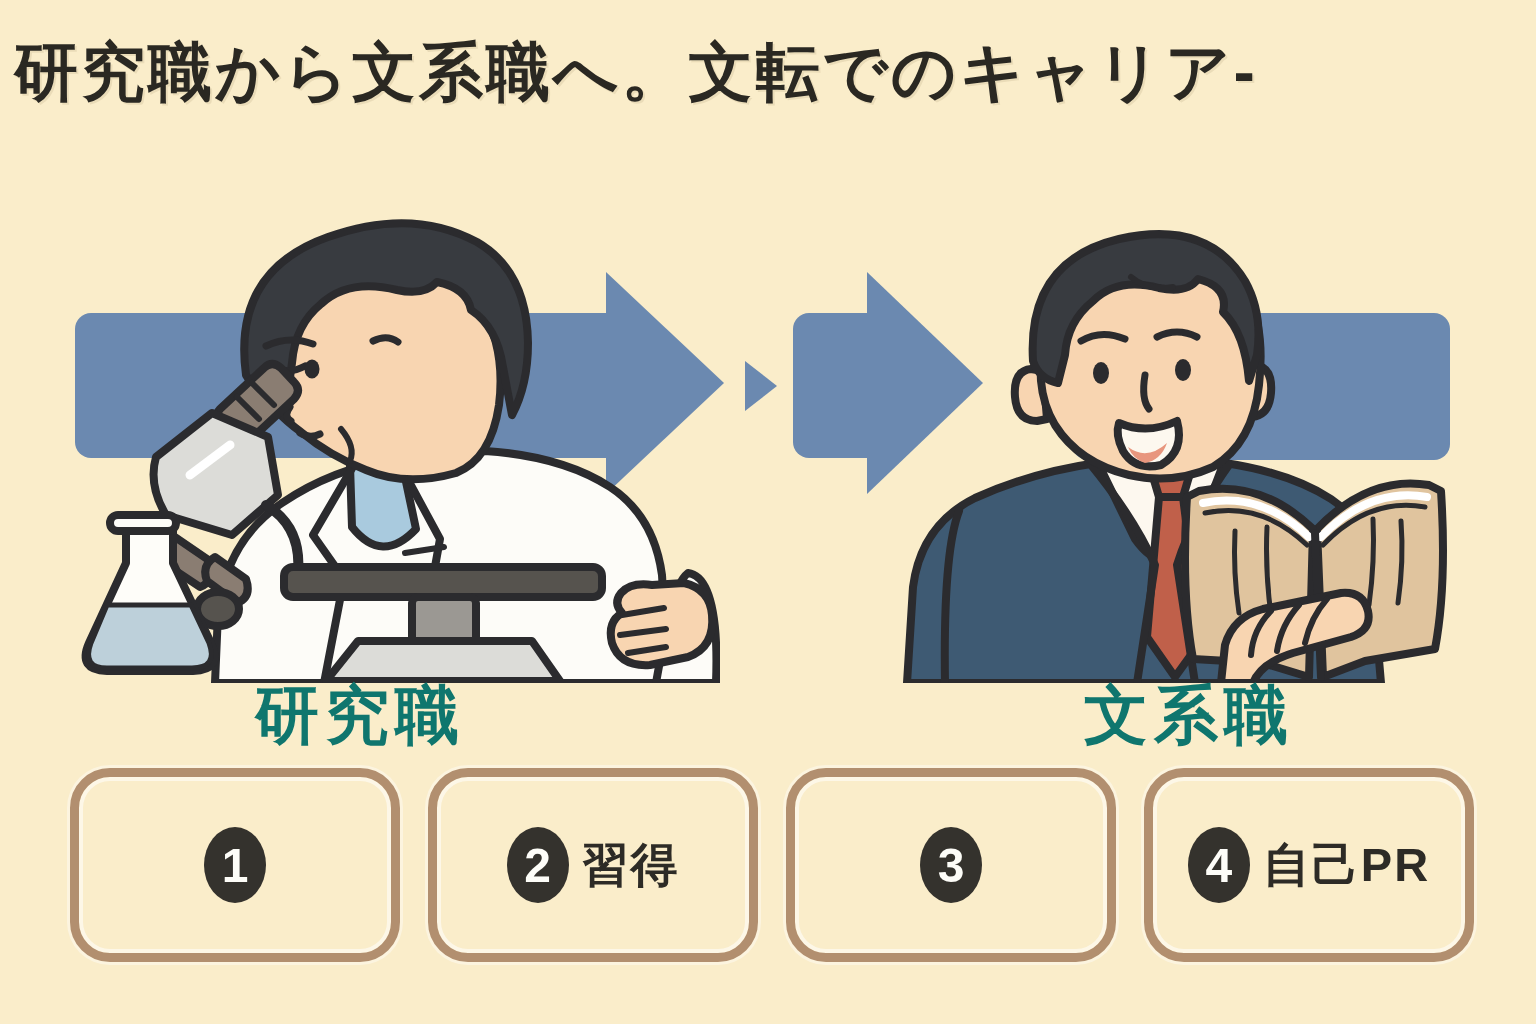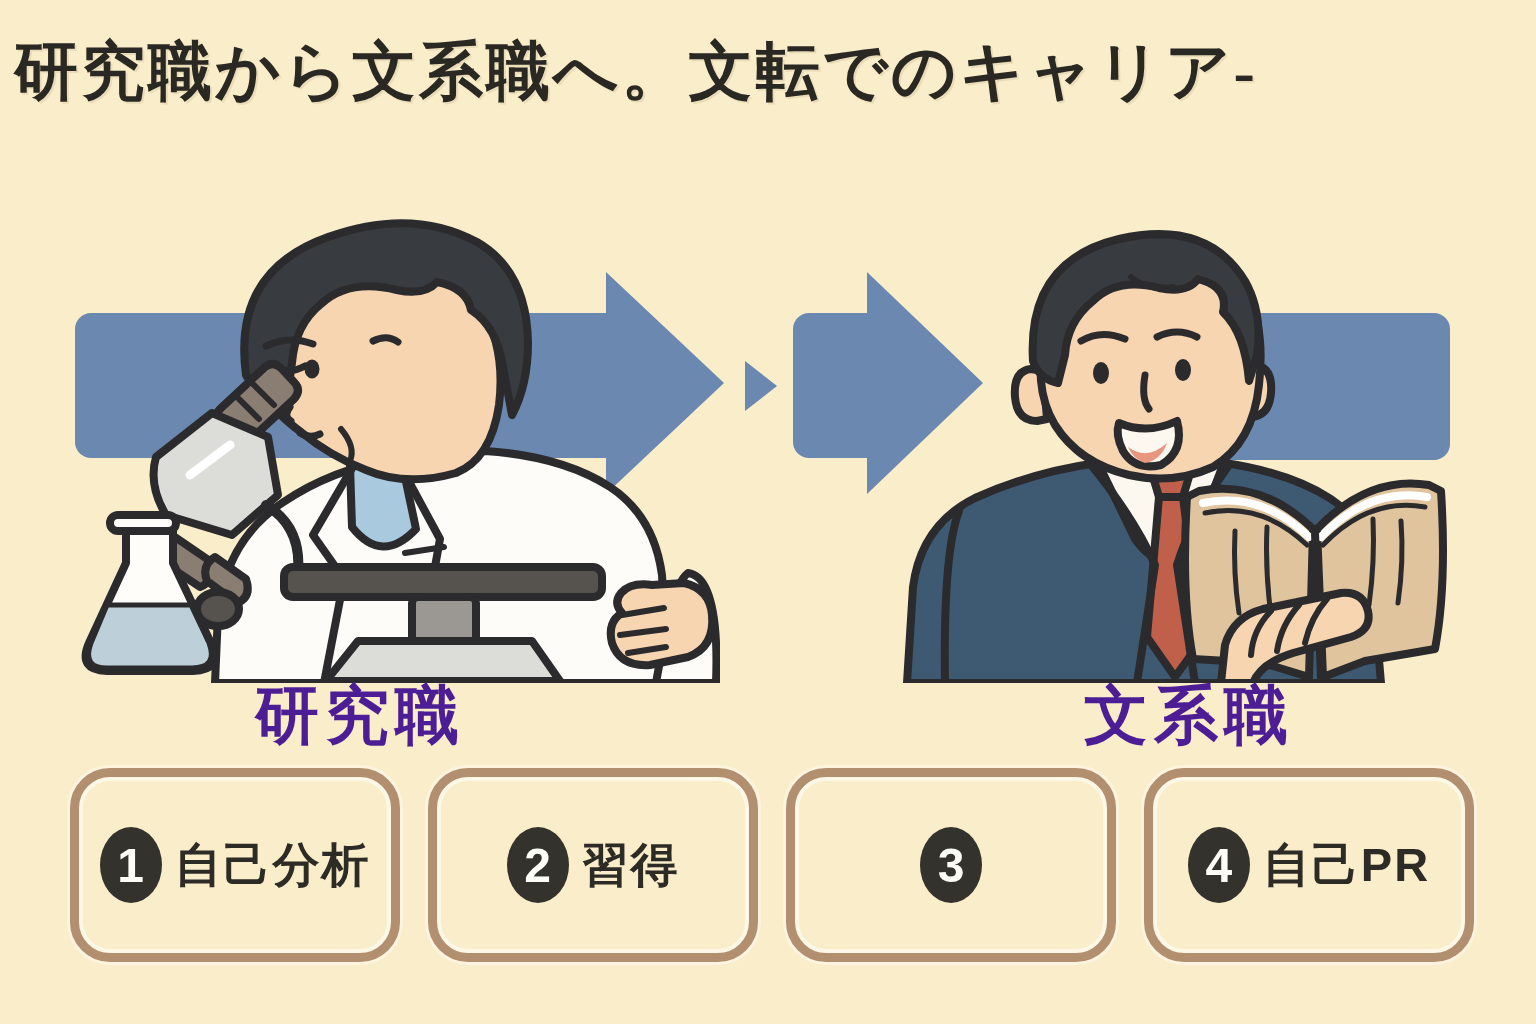--- a/index.html
+++ b/index.html
@@ -24,21 +24,20 @@
     width:1536px;height:1024px;position:relative;overflow:hidden;
     background:var(--background);
     font-family:"Liberation Sans","DejaVu Sans",sans-serif;
     color:var(--text-dark);
   }
   .title{
     position:absolute;top:28px;left:0;width:1272px;text-align:center;
     font-size:64px;font-weight:900;line-height:1.38;letter-spacing:3px;
     color:var(--text-dark);
     text-shadow:2px 2px 0 rgba(120,100,60,.12);
-    font-family:Liberation Serif, serif;
   }
   
   .band,.tri{position:absolute;background:var(--arrow-blue);z-index:1;}
   .band-left{left:75px;top:313px;width:533px;height:145px;border-radius:16px 0 0 16px;}
   .head-left{left:606px;top:272px;width:118px;height:222px;clip-path:polygon(0 0,100% 50%,0 100%);}
   .tri-sep{left:745px;top:361px;width:32px;height:50px;clip-path:polygon(0 0,100% 50%,0 100%);}
   .band-right-body{left:793px;top:313px;width:76px;height:145px;border-radius:16px 0 0 16px;}
   .head-right{left:867px;top:272px;width:116px;height:222px;clip-path:polygon(0 0,100% 50%,0 100%);}
   .band-right{left:1072px;top:313px;width:378px;height:147px;border-radius:16px;}
   
@@ -50,21 +49,21 @@
   .lw7{stroke-width:7}.lw6{stroke-width:6}.lw5{stroke-width:5}.lw10{stroke-width:10}
   .o{stroke:var(--outline);stroke-width:8;stroke-linecap:round;stroke-linejoin:round;}
   .f-skin{fill:var(--skin)} .f-hair{fill:var(--hair)} .f-coat{fill:var(--coat-white)}
   .f-shirt{fill:var(--shirt-blue)} .f-suit{fill:var(--suit-blue)} .f-tie{fill:var(--tie-red)}
   .f-book{fill:var(--book-tan)} .f-liquid{fill:var(--liquid-blue)}
   .f-ml{fill:#dcdcd8} .f-mm{fill:#9b9893} .f-md{fill:#56534e} .f-taupe{fill:#8a7d72}
   .f-ink{fill:var(--outline)} .f-white{fill:#fdf8ef} .f-tongue{fill:var(--mouth-salmon)}
   
   .role-label{
     position:absolute;top:672px;width:400px;text-align:center;z-index:3;
-    font-size:64px;font-weight:900;letter-spacing:6px;color:#4c1d95;
+    font-size:64px;font-weight:900;letter-spacing:6px;color:#0f766e;
   }
   .label-left{left:160px;} .label-right{left:989px;}
   
   .step-card{
     position:absolute;top:768px;width:330px;height:194px;box-sizing:border-box;
     border:9px solid var(--box-border);border-radius:40px;
     background:var(--background);
     box-shadow:inset 0 0 0 4px rgba(255,255,255,.55),0 0 0 3px rgba(255,255,255,.4);
     display:flex;align-items:center;justify-content:center;gap:13px;z-index:2;
   }
@@ -189,23 +188,20 @@
       <path class="ln lw6" d="M 432 386 Q 416 404 410 430"></path>
     </g>
   </g>
 </svg>
 
 <div class="role-label label-left">研究職</div>
 <div class="role-label label-right">文系職</div>
 
 <div class="step-card card-1">
   <div class="step-badge">1</div>
-  <div class="step-text">
-    <div>自己分析</div>
-  </div>
 </div>
 <div class="step-card card-2">
   <div class="step-badge">2</div>
   <div class="step-text">
     <div>習得</div>
   </div>
 </div>
 <div class="step-card card-3">
   <div class="step-badge">3</div>
 </div>

